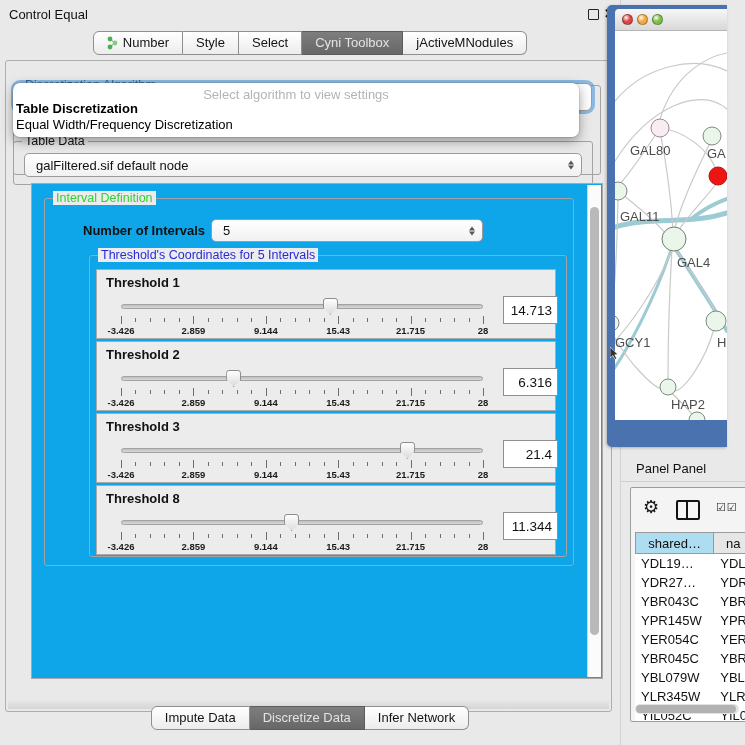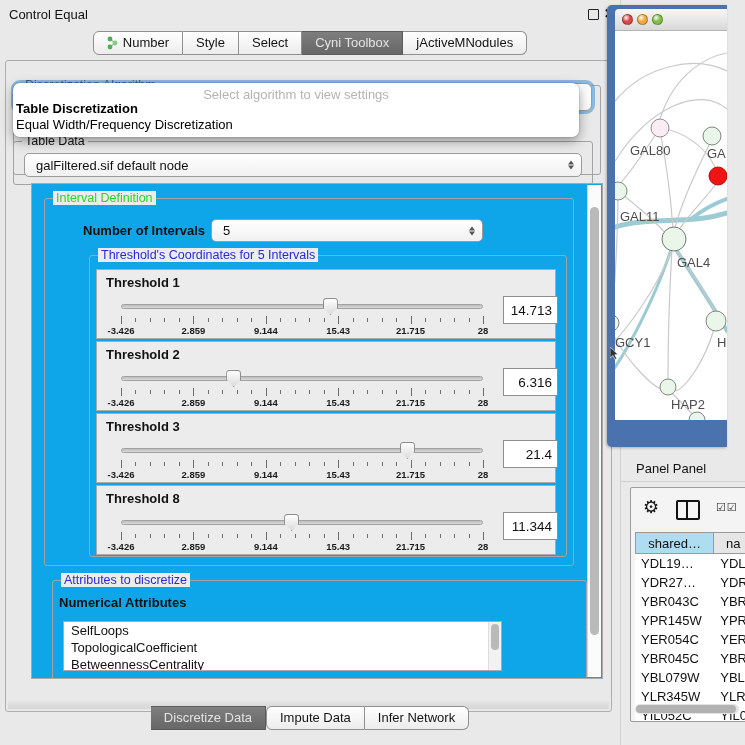--- a/index.html
+++ b/index.html
@@ -361,49 +361,35 @@
                       <span class="ticklabel" style="left: 80%;">21.715</span>
                       <span class="ticklabel" style="left: 100%;">28</span>
                     </div>
                   </div>
                   <input class="thr-value" readonly="" value="11.344" style="">
                 </div>
               </div>
           </div>
         </div>
 
-        <div class="gbox graybg" style="left:20px;top:396px;width:533px;height:110px;">
-          <span class="legend blue">Attributes to discretize</span>
-          <span style="position:absolute;left:6px;top:14px;font-size:13px;font-weight:bold;color:#111;">Numerical Attributes</span>
-          <div class="attr-list">
-            <div id="attr-items">
-                <div class="attr-item">SelfLoops</div>
-                <div class="attr-item">TopologicalCoefficient</div>
-                <div class="attr-item">BetweennessCentrality</div>
-              </div>
-            <div class="attr-scroll">
-                <div class="thumb"></div>
-              </div>
-          </div>
-        </div>
 
         <div class="vscroll">
             <div class="thumb"></div>
           </div>
       </div>
 
       <div class="bottom-shade"></div>
     </div>
 
     <div class="segrow" style="top:706px;" id="bottom-tabs">
+        <div class="seg first">
+          <span>Impute Data</span>
+        </div>
         <div class="seg sel">
           <span>Discretize Data</span>
-        </div>
-        <div class="seg first">
-          <span>Impute Data</span>
         </div>
         <div class="seg last">
           <span>Infer Network</span>
         </div>
       </div>
   </div>
 
   <div class="net-window">
     <div class="net-titlebar">
       <span class="tl" id="tl-red" style="left: 7px; background: radial-gradient(circle at 35% 30%, rgba(255, 255, 255, 0.8) 0%, rgb(222, 69, 66) 45%); border: 1px solid rgba(0, 0, 0, 0.3);"></span>

